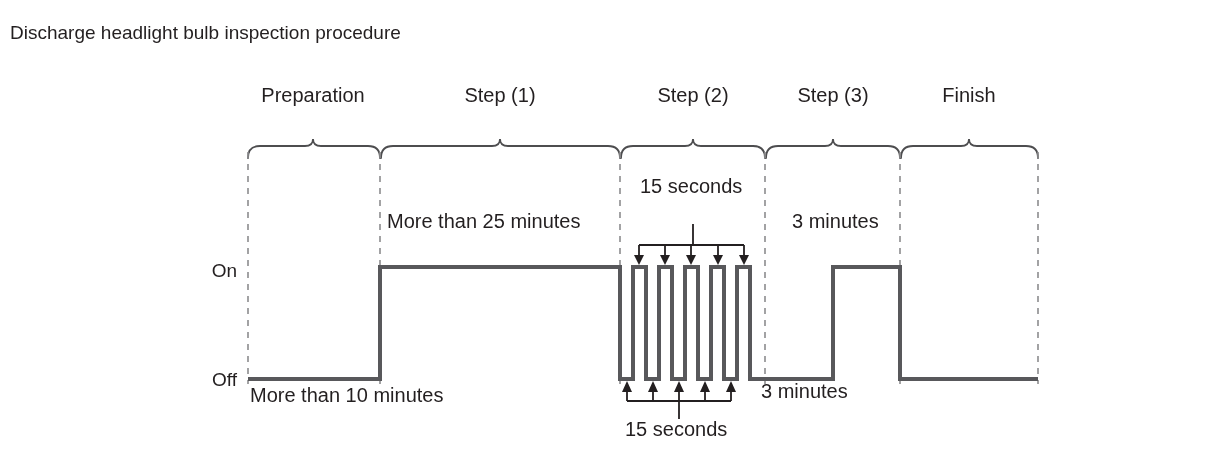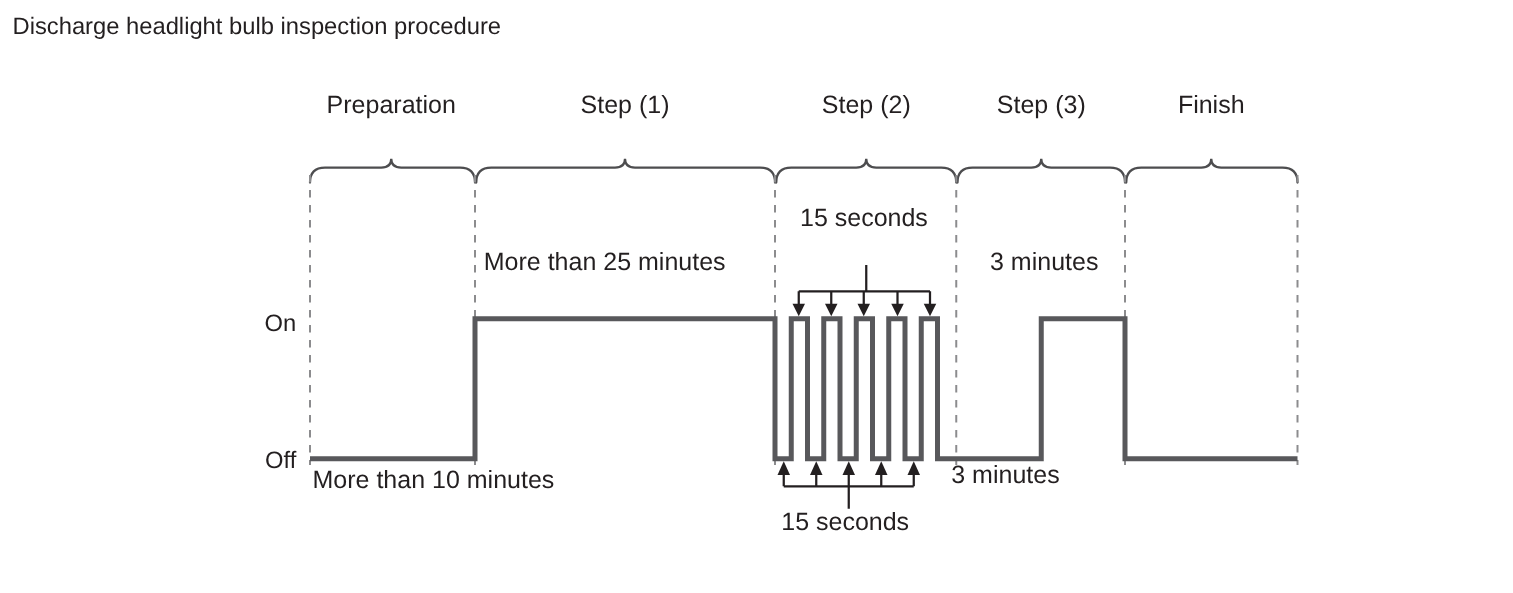--- a/index.html
+++ b/index.html
@@ -11,20 +11,21 @@
     width: 1210px;
     height: 474px;
     font-family: "Liberation Sans", sans-serif;
     color: #231f20;
     overflow: hidden;
   }
   #figure {
     position: relative;
     width: 1210px;
     height: 332px;
+    margin-top: 12px;
   }
   #diagram-svg {
     position: absolute;
     left: 0;
     top: 0;
     width: 1210px;
     height: 474px;
   }
   text {
     font-family: "Liberation Sans", sans-serif;

